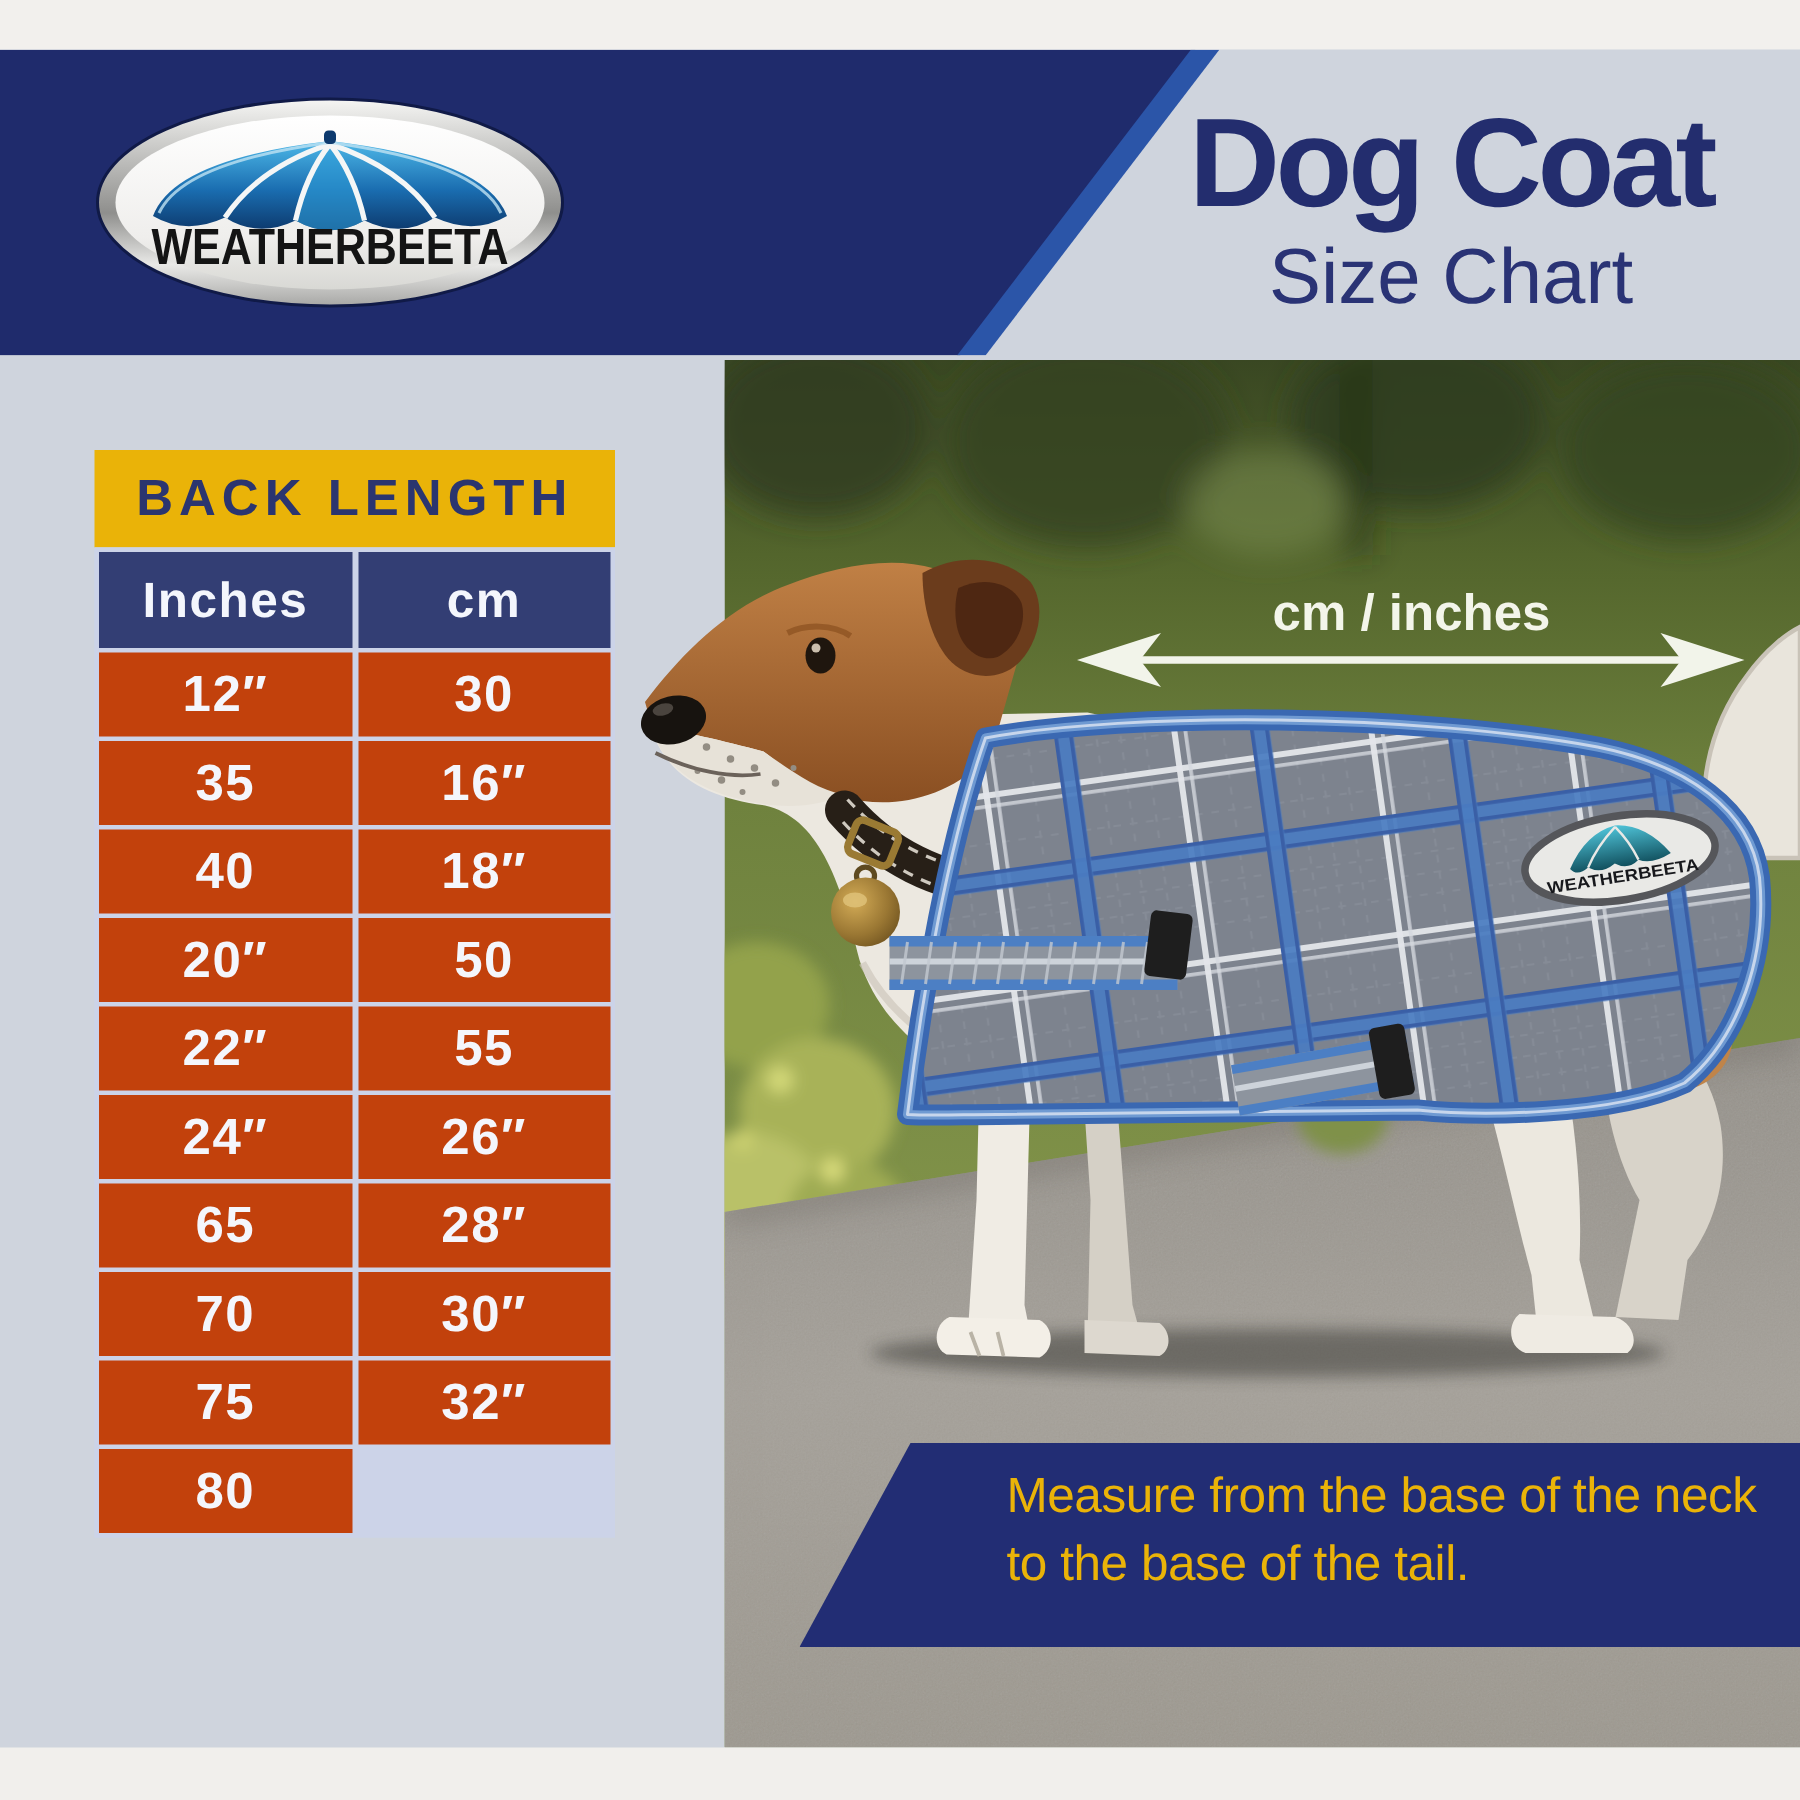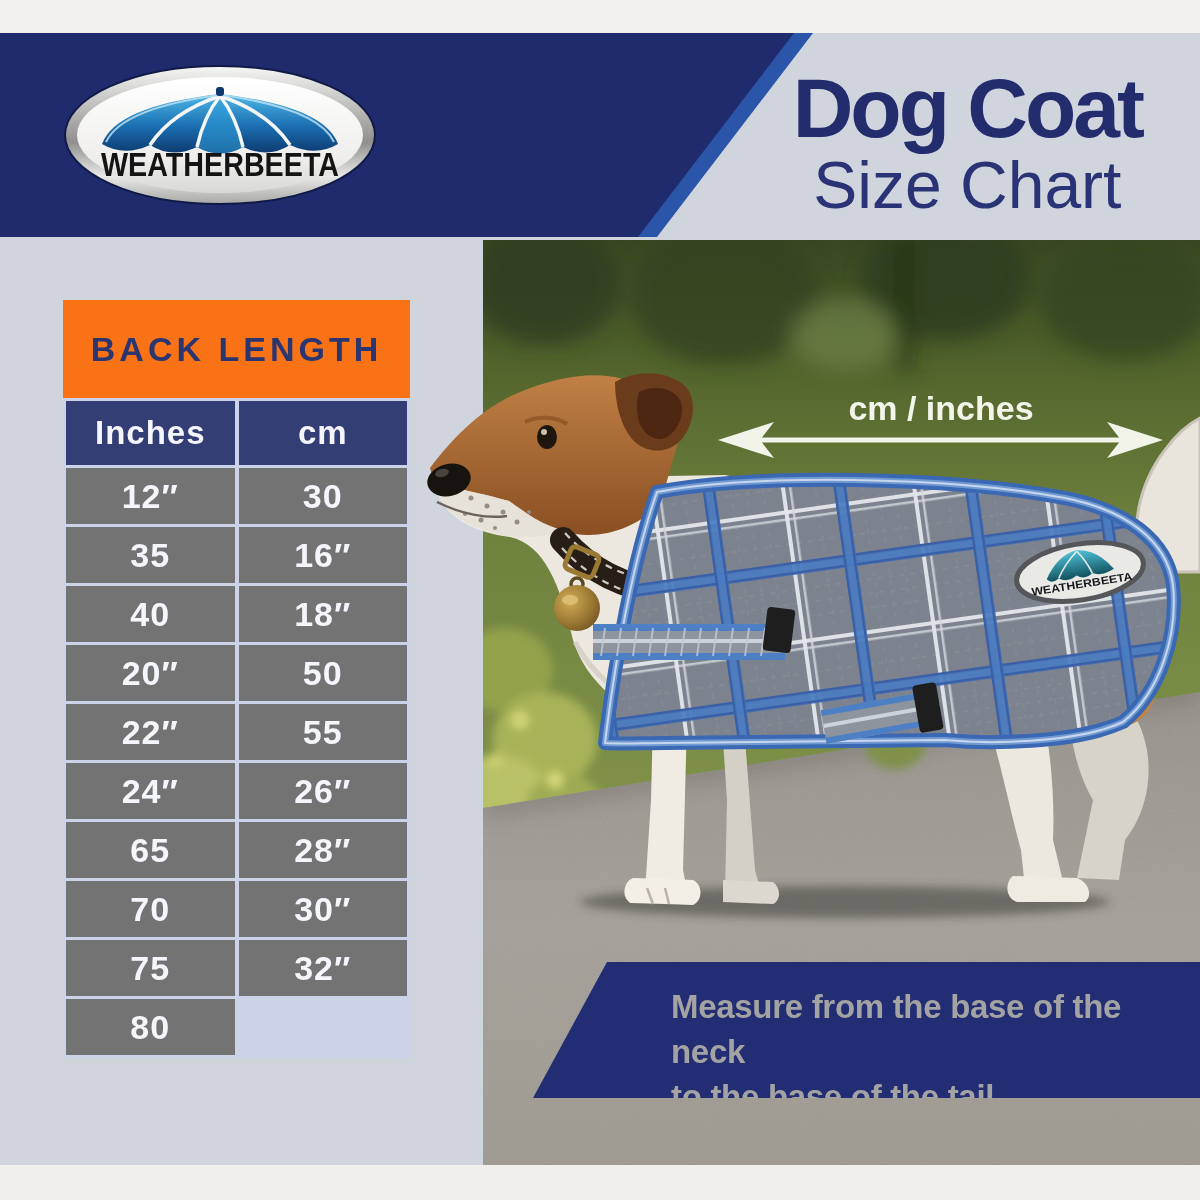--- a/index.html
+++ b/index.html
@@ -9,35 +9,35 @@
   .strip-bottom{position:absolute;left:0;top:1165px;width:1200px;height:35px;background:#f1efec;z-index:4;}
 
   .navy-top{position:absolute;left:0;top:33px;width:813px;height:204px;background:#1f2b6c;
             clip-path:polygon(0 0,797px 0,640px 204px,0 204px);z-index:1;}
   .navy-accent{position:absolute;left:0;top:33px;width:813px;height:204px;background:#2b55a8;
             clip-path:polygon(794px 0,813px 0,657px 204px,638px 204px);z-index:1;}
   .logo-svg{position:absolute;left:62px;top:64px;z-index:2;}
 
   .title-block{position:absolute;top:64px;right:58px;text-align:center;z-index:2;color:#232d6e;}
   .title-line1{font-size:84px;font-weight:800;letter-spacing:-3px;line-height:88px;}
-  .title-line2{font-size:66px;font-weight:400;letter-spacing:0;line-height:66px;color:#2a3375;}
+  .title-line2{font-size:52px;font-weight:400;letter-spacing:0;line-height:66px;color:#2a3375;}
 
   .size-table{position:absolute;left:63px;top:300px;width:347px;z-index:2;}
-  .band{height:98px;background:#f97316;display:flex;align-items:center;justify-content:center;}
+  .band{height:65px;background:#eab308;display:flex;align-items:center;justify-content:center;}
   .band-label{font-size:34px;font-weight:800;letter-spacing:4px;color:#2b356f;}
   .grid{display:grid;grid-template-columns:1fr 1fr;gap:3px 4px;background:#ccd3e8;border:3px solid #ccd3e8;margin-top:0;}
-  .cell{height:56px;background:#737373;color:#f4f6fc;display:flex;align-items:center;justify-content:center;
+  .cell{height:56px;background:#c2410c;color:#f4f6fc;display:flex;align-items:center;justify-content:center;
         font-size:34px;font-weight:700;letter-spacing:1px;}
   .cell.head{height:64px;background:#333e74;font-size:33px;}
 
   .photo-svg{position:absolute;left:425px;top:240px;z-index:1;}
 
   .banner{position:absolute;left:533px;top:962px;width:667px;height:136px;background:#222d74;
           clip-path:polygon(74px 0,667px 0,667px 136px,0 136px);z-index:3;}
-  .banner-text{position:absolute;left:138px;top:22px;color:#a3a3a3;font-size:33px;font-weight:700;
+  .banner-text{position:absolute;left:138px;top:12px;color:#eab308;font-size:33px;font-weight:400;
                line-height:45px;letter-spacing:-0.3px;}
 </style>
 </head>
 <body>
 
 <div class="page">
 
   <div class="navy-top"></div>
   <div class="navy-accent"></div>
 

